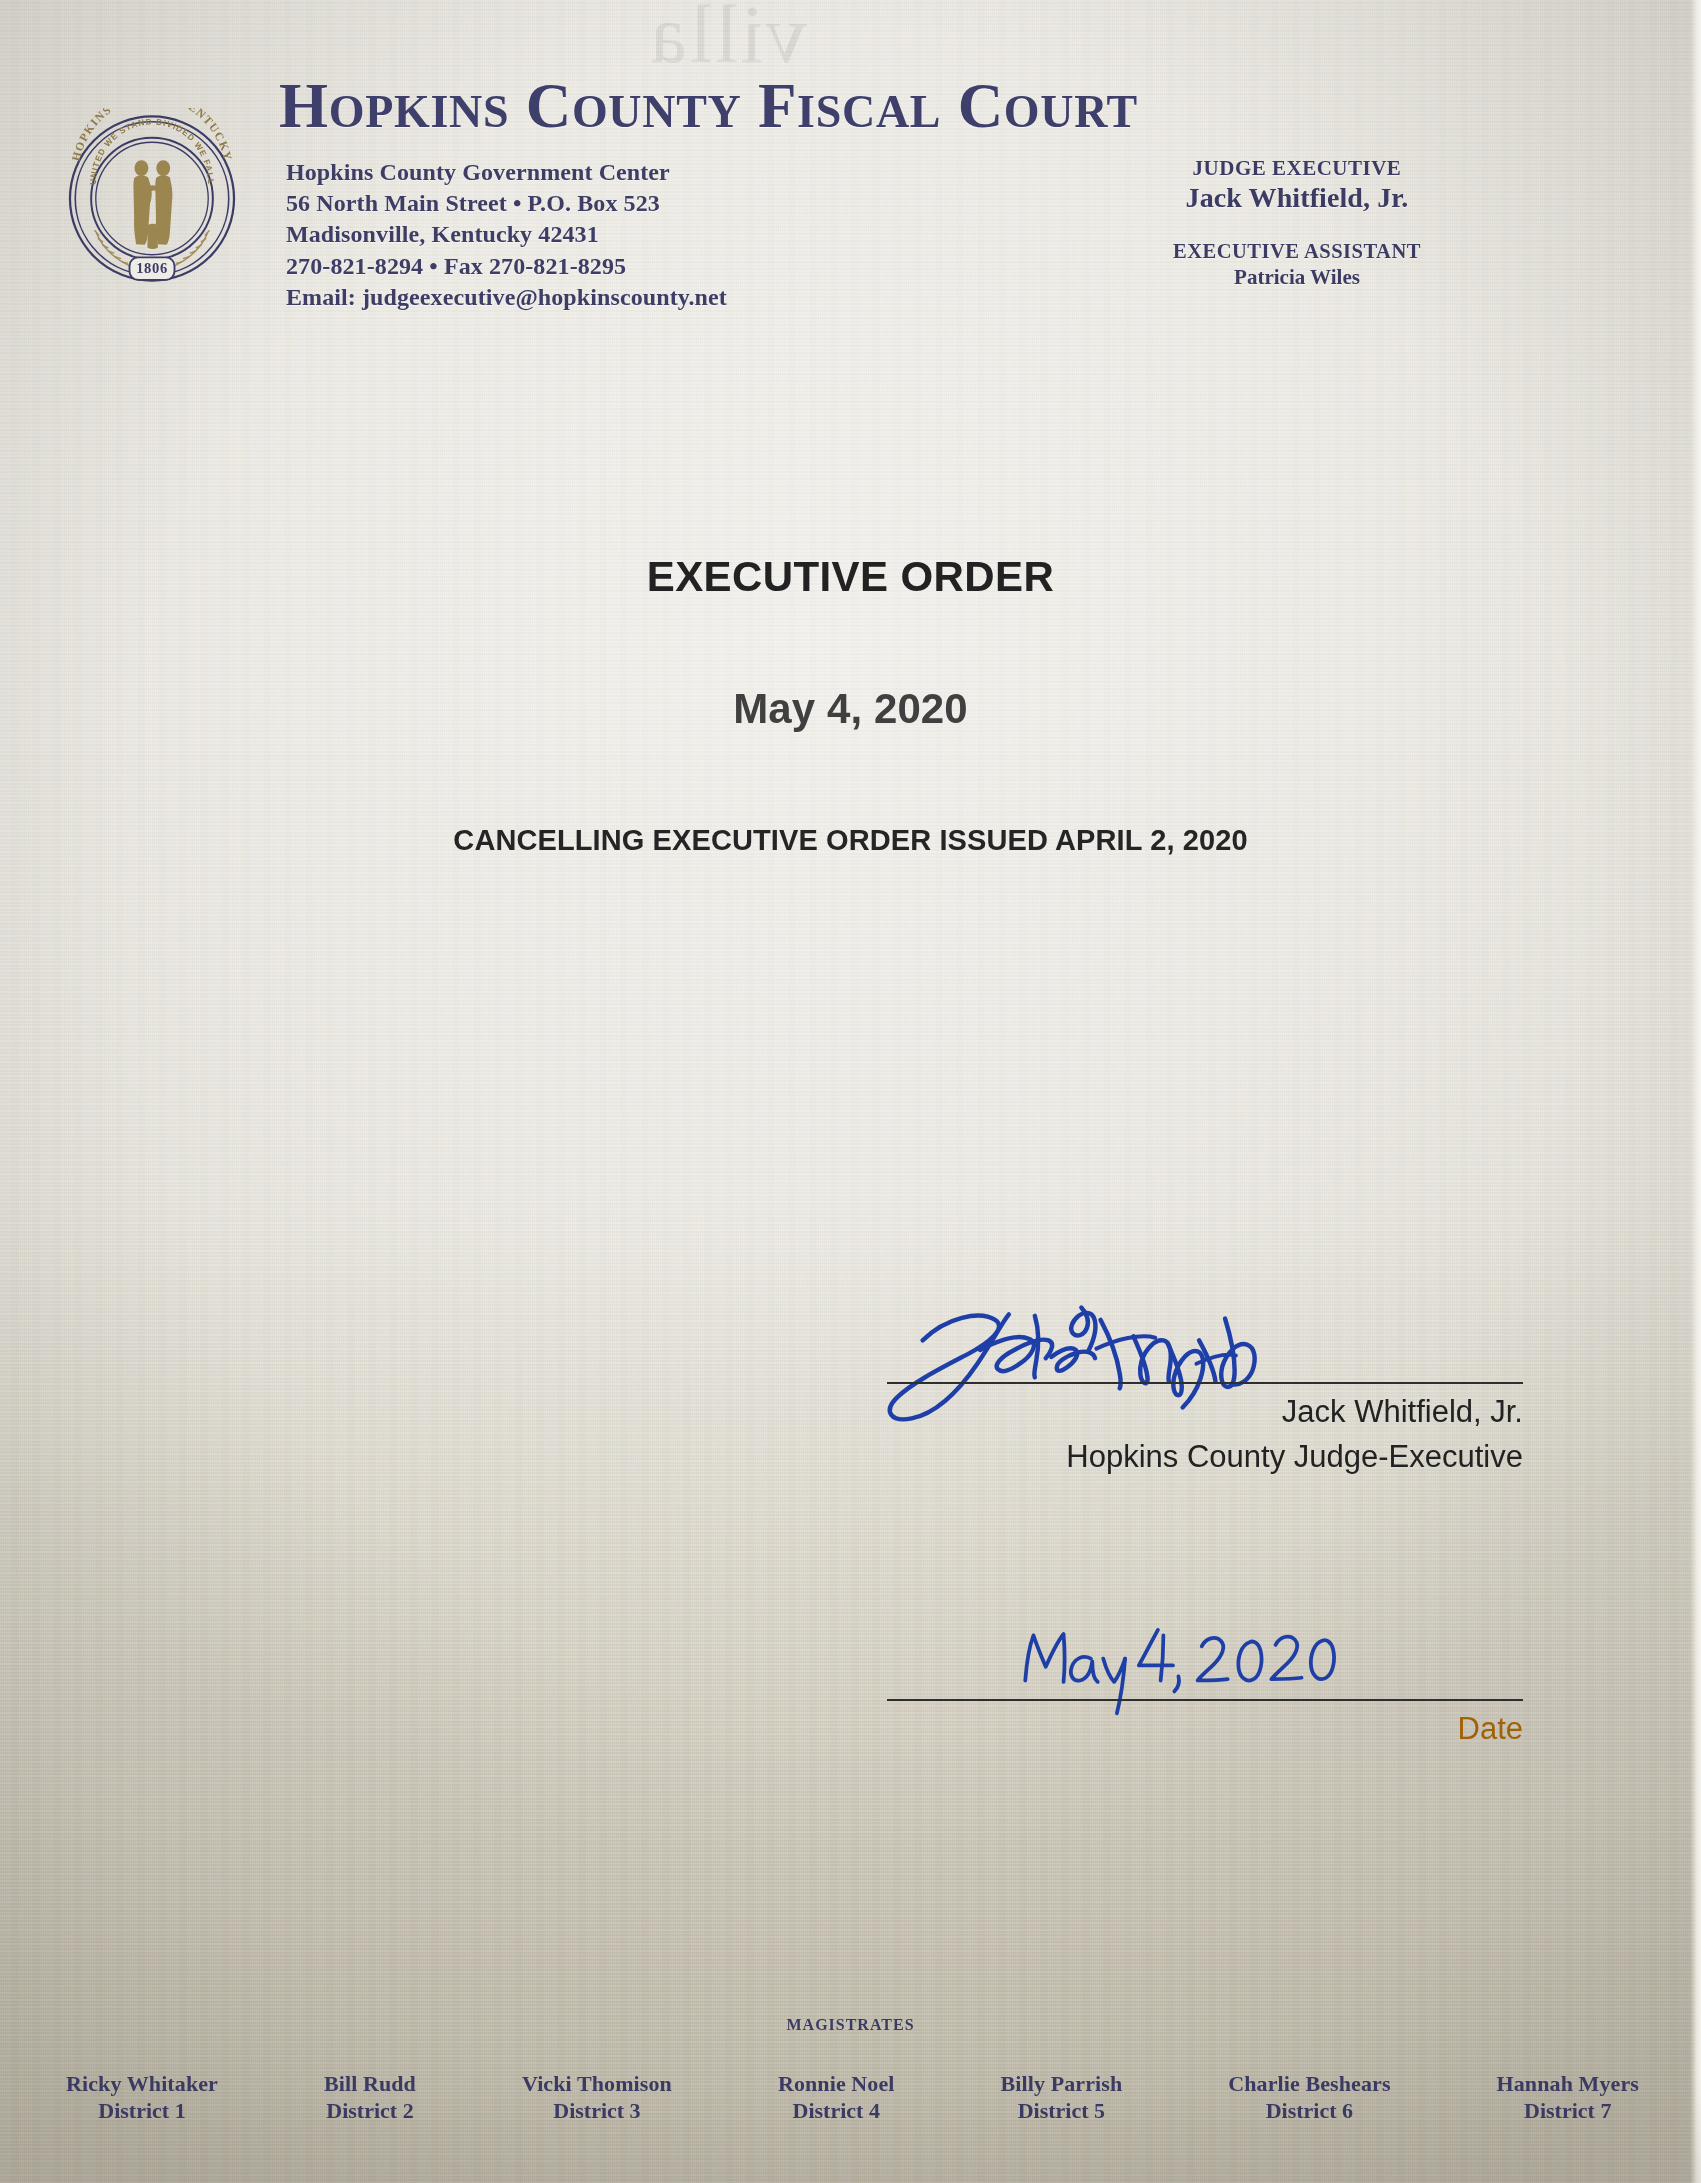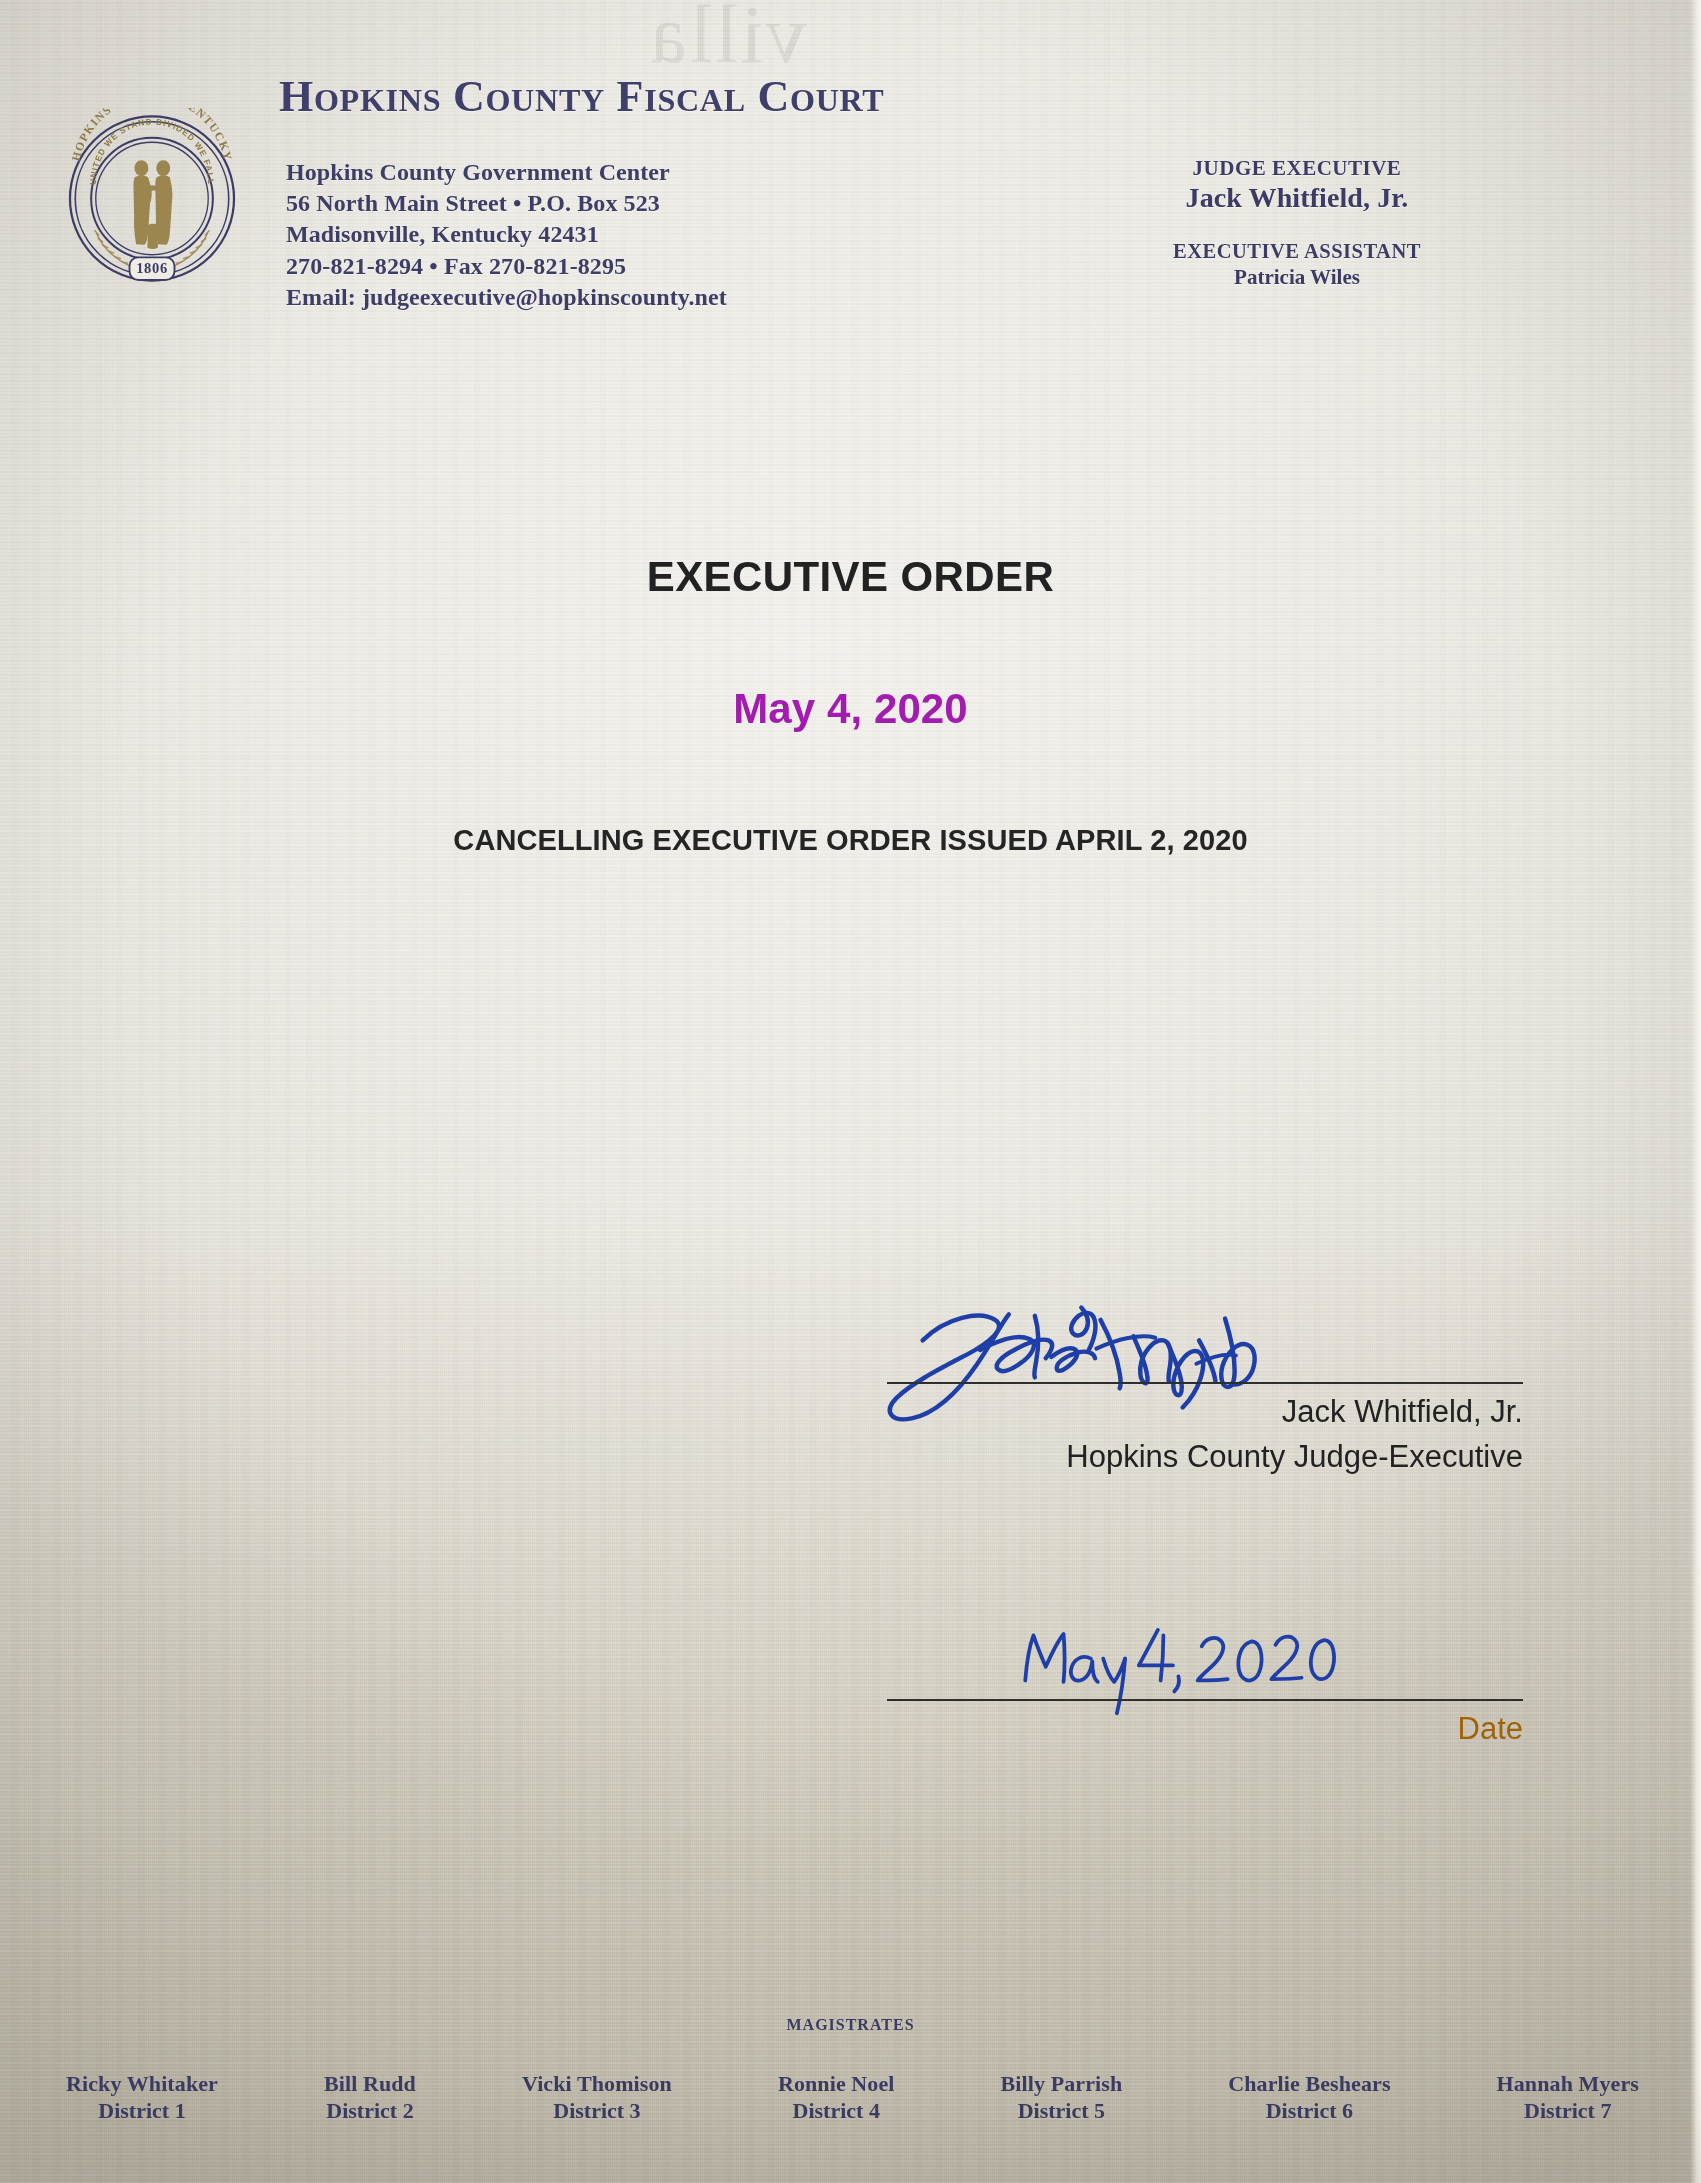--- a/index.html
+++ b/index.html
@@ -97,21 +97,21 @@
   .seal svg { width: 100%; height: 100%; display: block; }
 
   
   .masthead {
     position: absolute;
     left: 279px;
     top: 0px;
     width: 1094px;
     font-family: "Liberation Serif", serif;
     color: #3f3f6b;
-    font-size: 44px;
+    font-size: 63px;
     font-weight: 700;
     letter-spacing: 0.7px;
     line-height: 1;
     white-space: nowrap;
     text-shadow: 0 0.7px 0 rgba(255,255,255,0.55);
   }
   .masthead .sc { font-size: 0.73em; }
 
   
   .address {
@@ -177,21 +177,21 @@
     color: #222222;
     letter-spacing: 0.4px;
   }
   .doc-date {
     position: absolute;
     left: 0; right: 0;
     top: 685px;
     text-align: center;
     font-size: 42px;
     font-weight: 700;
-    color: #a21caf;
+    color: #404040;
     letter-spacing: 0.1px;
   }
   .doc-subtitle {
     position: absolute;
     left: 0; right: 0;
     top: 824px;
     text-align: center;
     font-size: 29px;
     font-weight: 700;
     color: #252525;

